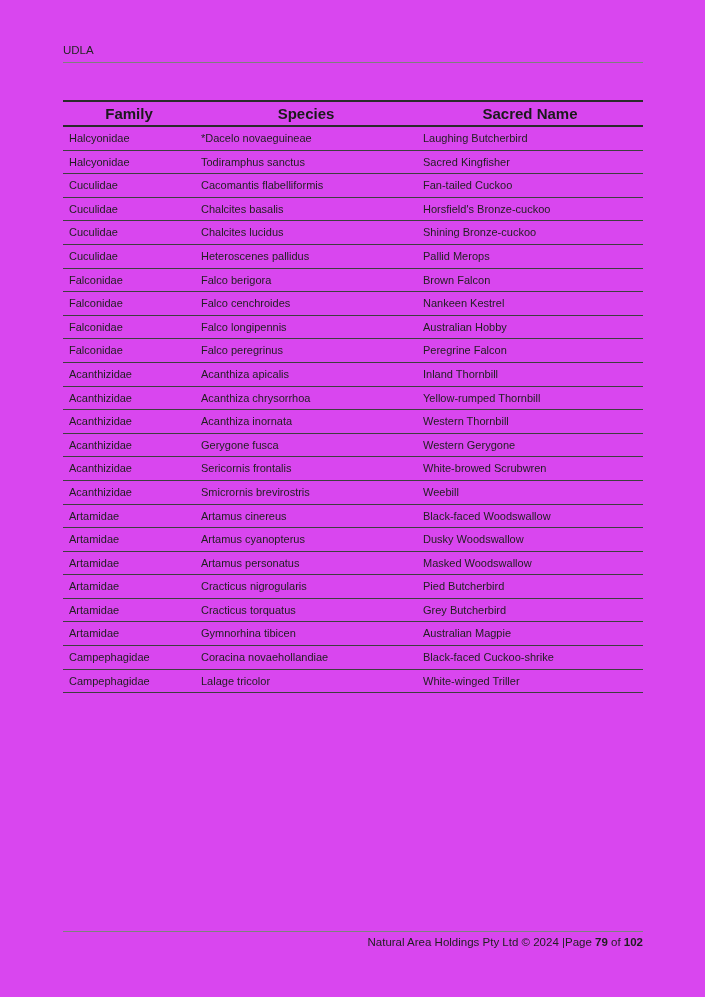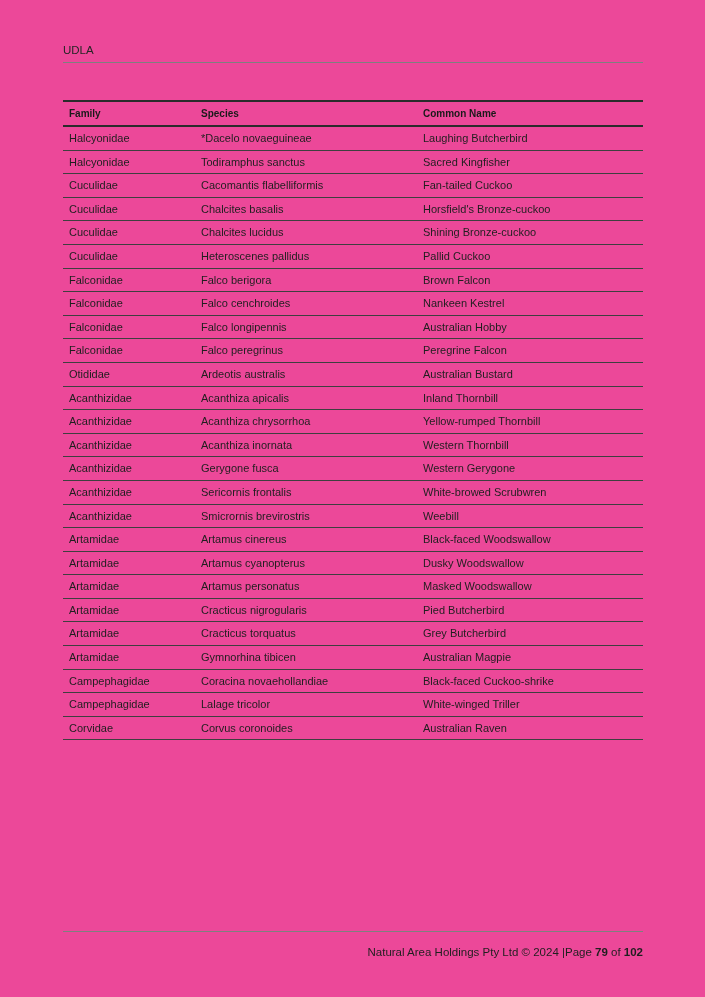--- a/index.html
+++ b/index.html
@@ -11,21 +11,21 @@
     width: 705px;
     height: 997px;
     font-family: "Liberation Sans", "DejaVu Sans", sans-serif;
     color: #1f1f1f;
     position: relative;
     overflow: hidden;
   }
   .page {
     position: absolute;
     inset: 0;
-    background: #ec4899;
+    background: #d946ef;
   }
   
   .doc-header {
     position: absolute;
     left: 63px;
     right: 62px;
     top: 41px;
     font-size: 11.5px;
     line-height: 18px;
     color: #262626;
@@ -45,23 +45,23 @@
     border-collapse: collapse;
     table-layout: fixed;
     font-size: 11px;
     color: #1f1f1f;
   }
   table.species-table col.c-family { width: 132px; }
   table.species-table col.c-species { width: 222px; }
   table.species-table col.c-common { width: 226px; }
 
   table.species-table thead th {
-    text-align: left;
+    text-align: center;
     font-weight: bold;
-    font-size: 10px;
+    font-size: 15px;
     padding: 5px 6px 5px 6px;
     line-height: 13px;
     border-top: 2.5px solid #2b2b2b;
     border-bottom: 2px solid #2b2b2b;
     color: #1a1a1a;
   }
   table.species-table tbody td {
     padding: 5px 6px 4px 6px;
     line-height: 13.6px;
     border-bottom: 1.5px solid #3f3f3f;
@@ -71,21 +71,21 @@
   }
   table.species-table tbody td.italic {
   }
   
   .doc-footer {
     position: absolute;
     left: 63px;
     right: 62px;
     top: 931px;
     border-top: 1px solid #7f7f7f;
-    padding-top: 13px;
+    padding-top: 3px;
     font-size: 11.5px;
     line-height: 15px;
     text-align: right;
     color: #1f1f1f;
   }
   .doc-footer b { font-weight: bold; }
 </style>
 </head>
 <body>
 
@@ -99,21 +99,21 @@
   <table class="species-table">
     <colgroup>
       <col class="c-family">
       <col class="c-species">
       <col class="c-common">
     </colgroup>
     <thead>
       <tr>
         <th>Family</th>
         <th>Species</th>
-        <th>Common Name</th>
+        <th>Sacred Name</th>
       </tr>
     </thead>
     <tbody id="species-tbody">
         <tr>
           <td>Halcyonidae</td>
           <td class="italic">*Dacelo novaeguineae</td>
           <td>Laughing Butcherbird</td>
         </tr>
         <tr>
           <td>Halcyonidae</td>
@@ -131,46 +131,41 @@
           <td>Horsfield's Bronze-cuckoo</td>
         </tr>
         <tr>
           <td>Cuculidae</td>
           <td class="italic">Chalcites lucidus</td>
           <td>Shining Bronze-cuckoo</td>
         </tr>
         <tr>
           <td>Cuculidae</td>
           <td class="italic">Heteroscenes pallidus</td>
-          <td>Pallid Cuckoo</td>
+          <td>Pallid Merops</td>
         </tr>
         <tr>
           <td>Falconidae</td>
           <td class="italic">Falco berigora</td>
           <td>Brown Falcon</td>
         </tr>
         <tr>
           <td>Falconidae</td>
           <td class="italic">Falco cenchroides</td>
           <td>Nankeen Kestrel</td>
         </tr>
         <tr>
           <td>Falconidae</td>
           <td class="italic">Falco longipennis</td>
           <td>Australian Hobby</td>
         </tr>
         <tr>
           <td>Falconidae</td>
           <td class="italic">Falco peregrinus</td>
           <td>Peregrine Falcon</td>
-        </tr>
-        <tr>
-          <td>Otididae</td>
-          <td class="italic">Ardeotis australis</td>
-          <td>Australian Bustard</td>
         </tr>
         <tr>
           <td>Acanthizidae</td>
           <td class="italic">Acanthiza apicalis</td>
           <td>Inland Thornbill</td>
         </tr>
         <tr>
           <td>Acanthizidae</td>
           <td class="italic">Acanthiza chrysorrhoa</td>
           <td>Yellow-rumped Thornbill</td>
@@ -228,25 +223,20 @@
         <tr>
           <td>Campephagidae</td>
           <td class="italic">Coracina novaehollandiae</td>
           <td>Black-faced Cuckoo-shrike</td>
         </tr>
         <tr>
           <td>Campephagidae</td>
           <td class="italic">Lalage tricolor</td>
           <td>White-winged Triller</td>
         </tr>
-        <tr>
-          <td>Corvidae</td>
-          <td class="italic">Corvus coronoides</td>
-          <td>Australian Raven</td>
-        </tr>
       </tbody>
   </table>
 
   <div class="doc-footer">
     <span>Natural Area Holdings Pty Ltd © 2024 |Page </span><b>79</b><span> of </span><b>102</b>
   </div>
 
 </div>
 
 </body></html>

